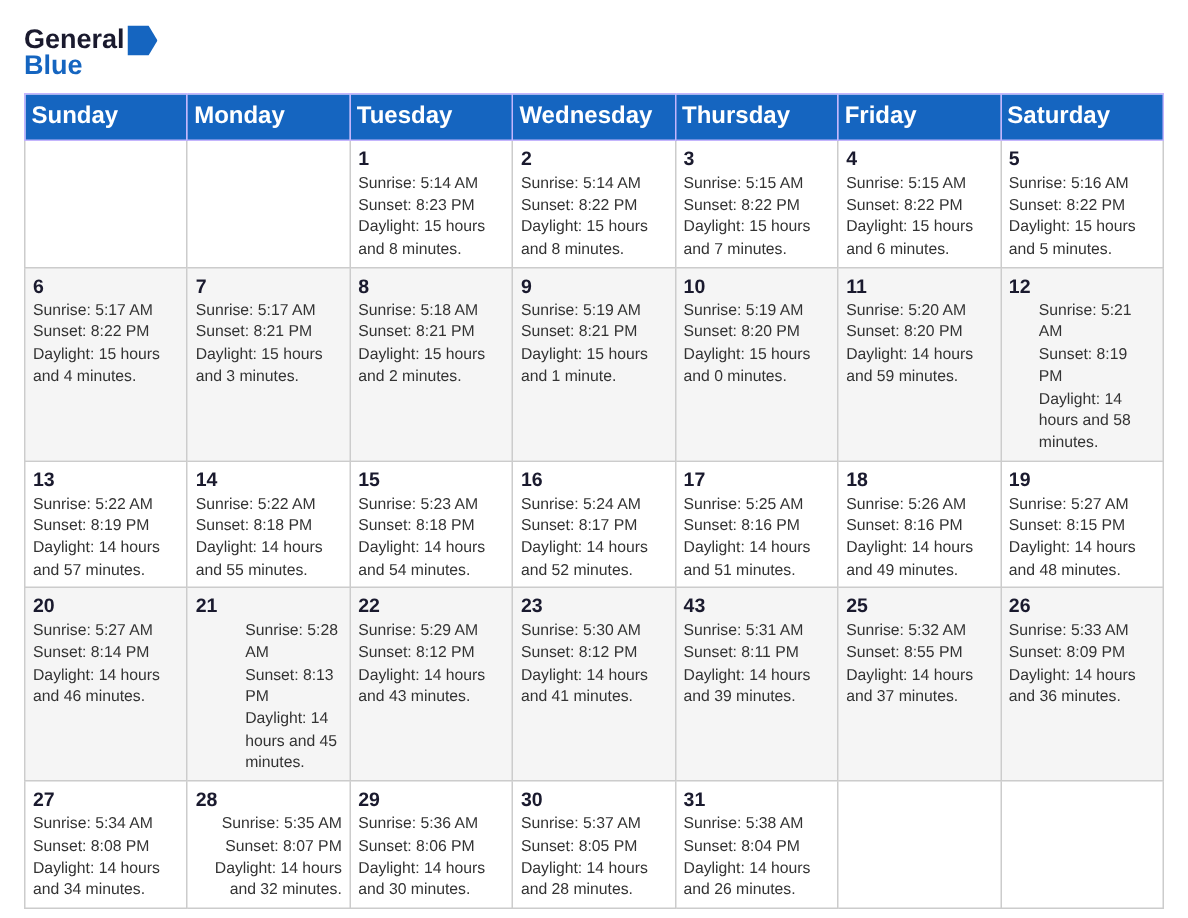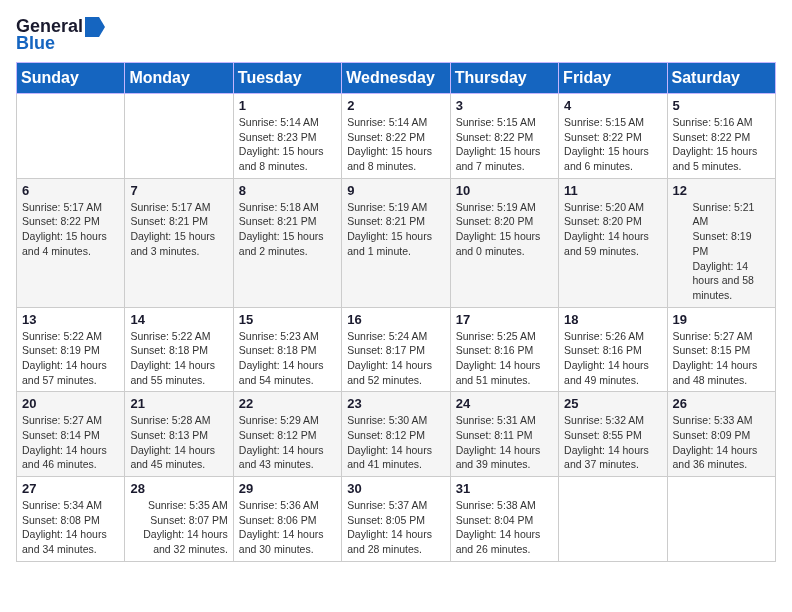--- a/index.html
+++ b/index.html
@@ -228,38 +228,38 @@
       </tr>
       <tr>
         <td>
           <span class="day-number">20</span>
           <div class="day-info" style="white-space: pre-line;">Sunrise: 5:27 AM
 Sunset: 8:14 PM
 Daylight: 14 hours and 46 minutes.</div>
         </td>
         <td>
           <span class="day-number">21</span>
-          <div class="day-info" style="white-space: pre-line;">Sunrise: 5:28 AM
+          <div class="day-info" style="white-space: pre-line; margin-left: 33px;">Sunrise: 5:28 AM
 Sunset: 8:13 PM
 Daylight: 14 hours and 45 minutes.</div>
         </td>
         <td>
           <span class="day-number">22</span>
           <div class="day-info" style="white-space: pre-line;">Sunrise: 5:29 AM
 Sunset: 8:12 PM
 Daylight: 14 hours and 43 minutes.</div>
         </td>
         <td>
           <span class="day-number">23</span>
           <div class="day-info" style="white-space: pre-line;">Sunrise: 5:30 AM
 Sunset: 8:12 PM
 Daylight: 14 hours and 41 minutes.</div>
         </td>
         <td>
-          <span class="day-number">24</span>
+          <span class="day-number">43</span>
           <div class="day-info" style="white-space: pre-line;">Sunrise: 5:31 AM
 Sunset: 8:11 PM
 Daylight: 14 hours and 39 minutes.</div>
         </td>
         <td>
           <span class="day-number">25</span>
           <div class="day-info" style="white-space: pre-line;">Sunrise: 5:32 AM
 Sunset: 8:55 PM
 Daylight: 14 hours and 37 minutes.</div>
         </td>

